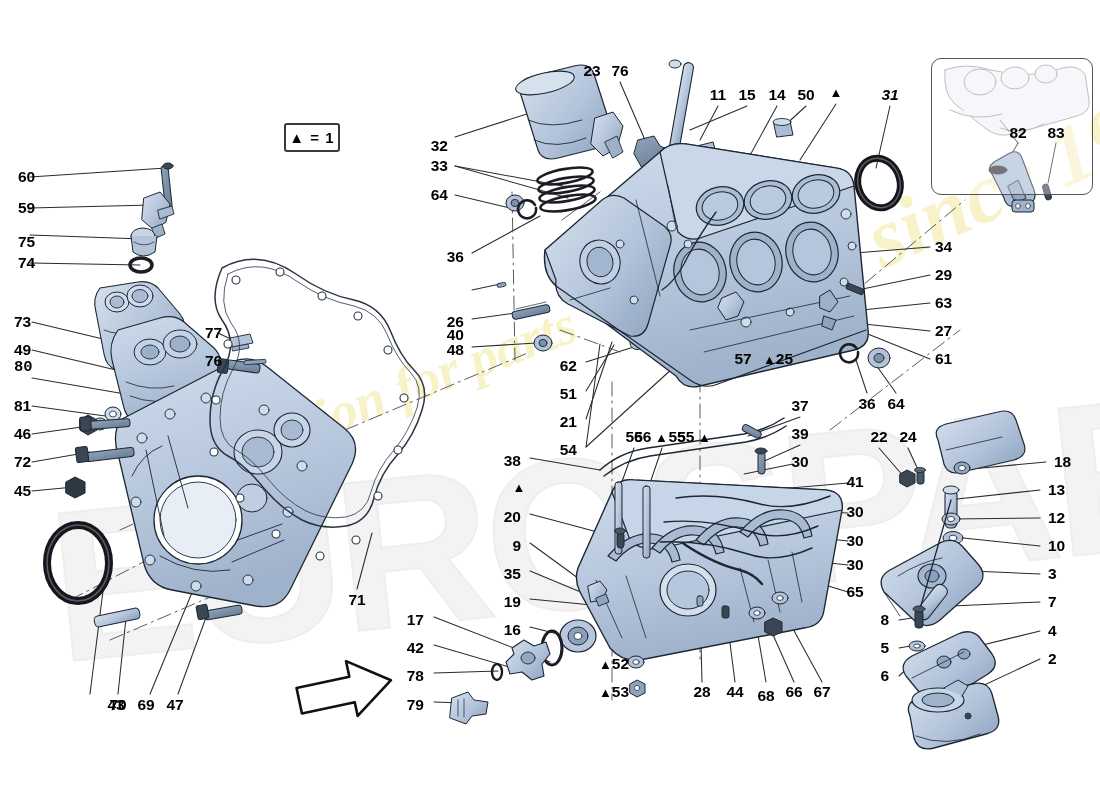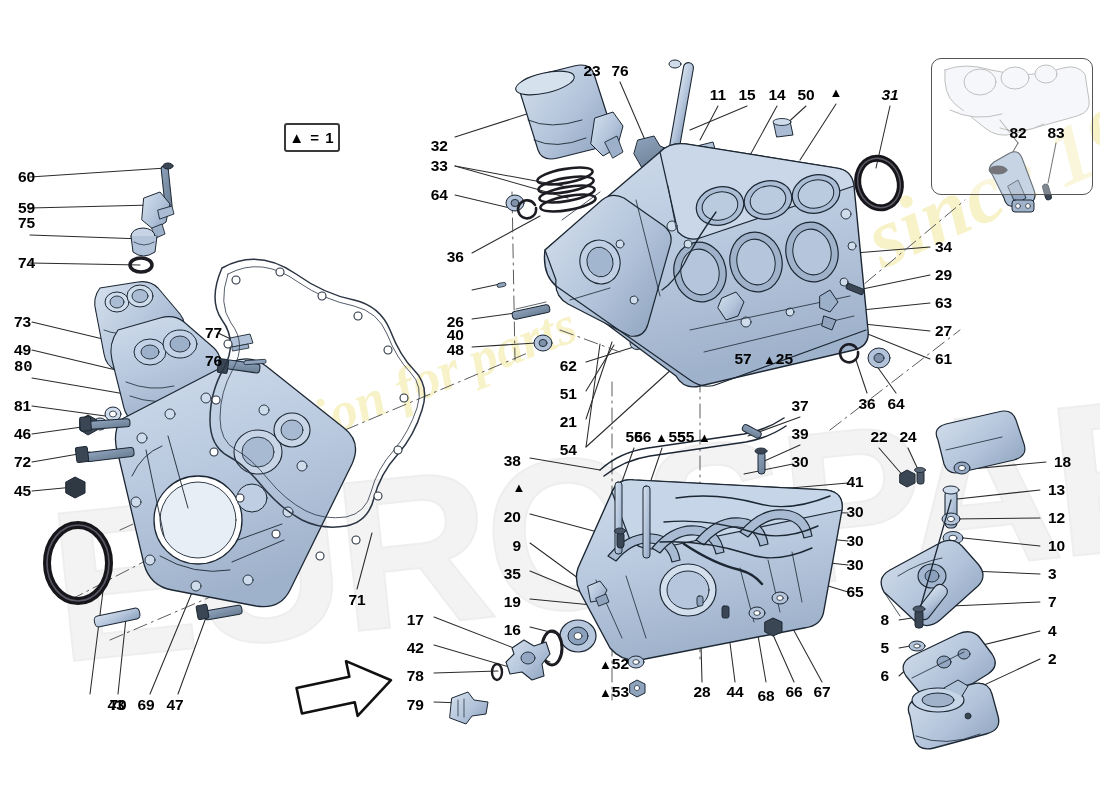--- a/index.html
+++ b/index.html
@@ -749,21 +749,21 @@
 
   <div id="legend">
     <span>▲ = 1</span>
   </div>
 
   <div id="inset"></div>
 
   <div id="labels">
       <div class="lbl l" style="left: 18px; top: 177px;">60</div>
       <div class="lbl l" style="left: 18px; top: 208px;">59</div>
-      <div class="lbl l" style="left: 18px; top: 223px; text-align: center;">75</div>
+      <div class="lbl l" style="left: 18px; top: 242px; text-align: center;">75</div>
       <div class="lbl l" style="left: 18px; top: 263px;">74</div>
       <div class="lbl l" style="left: 14px; top: 322px;">73</div>
       <div class="lbl l" style="left: 14px; top: 350px;">49</div>
       <div class="lbl l" style="left: 14px; top: 368px; font-family: Liberation Mono, monospace;">80</div>
       <div class="lbl l" style="left: 14px; top: 406px;">81</div>
       <div class="lbl l" style="left: 14px; top: 434px;">46</div>
       <div class="lbl l" style="left: 14px; top: 462px;">72</div>
       <div class="lbl l" style="left: 14px; top: 491px;">45</div>
       <div class="lbl c" style="left: 90px; top: 705px; margin-left: 28px;">70</div>
       <div class="lbl c" style="left: 116px; top: 705px;">43</div>

